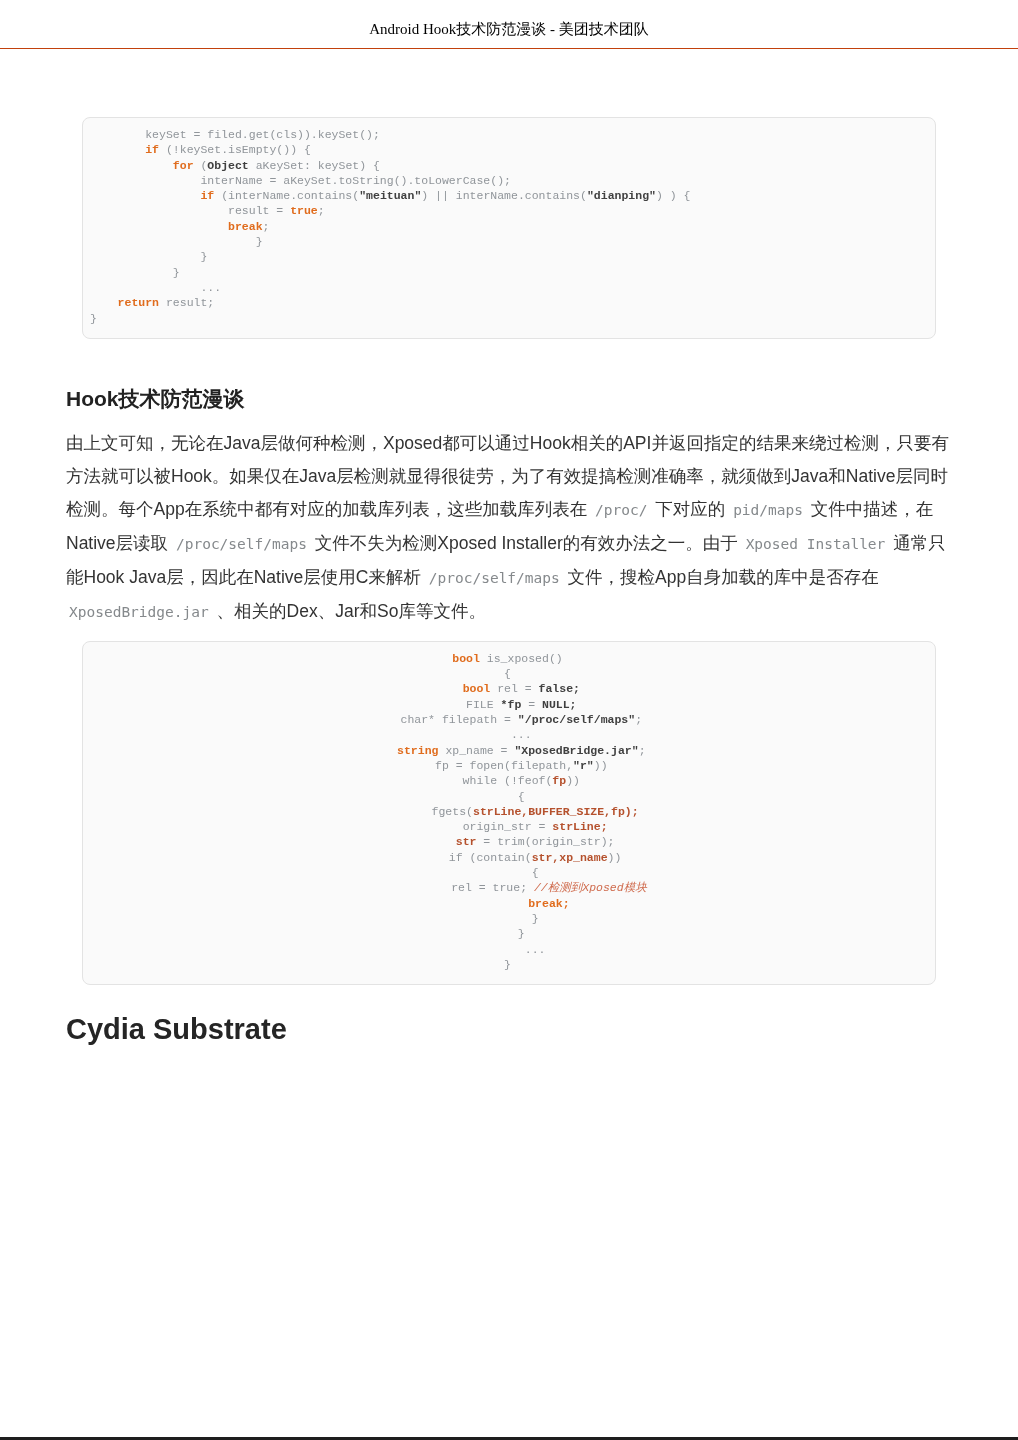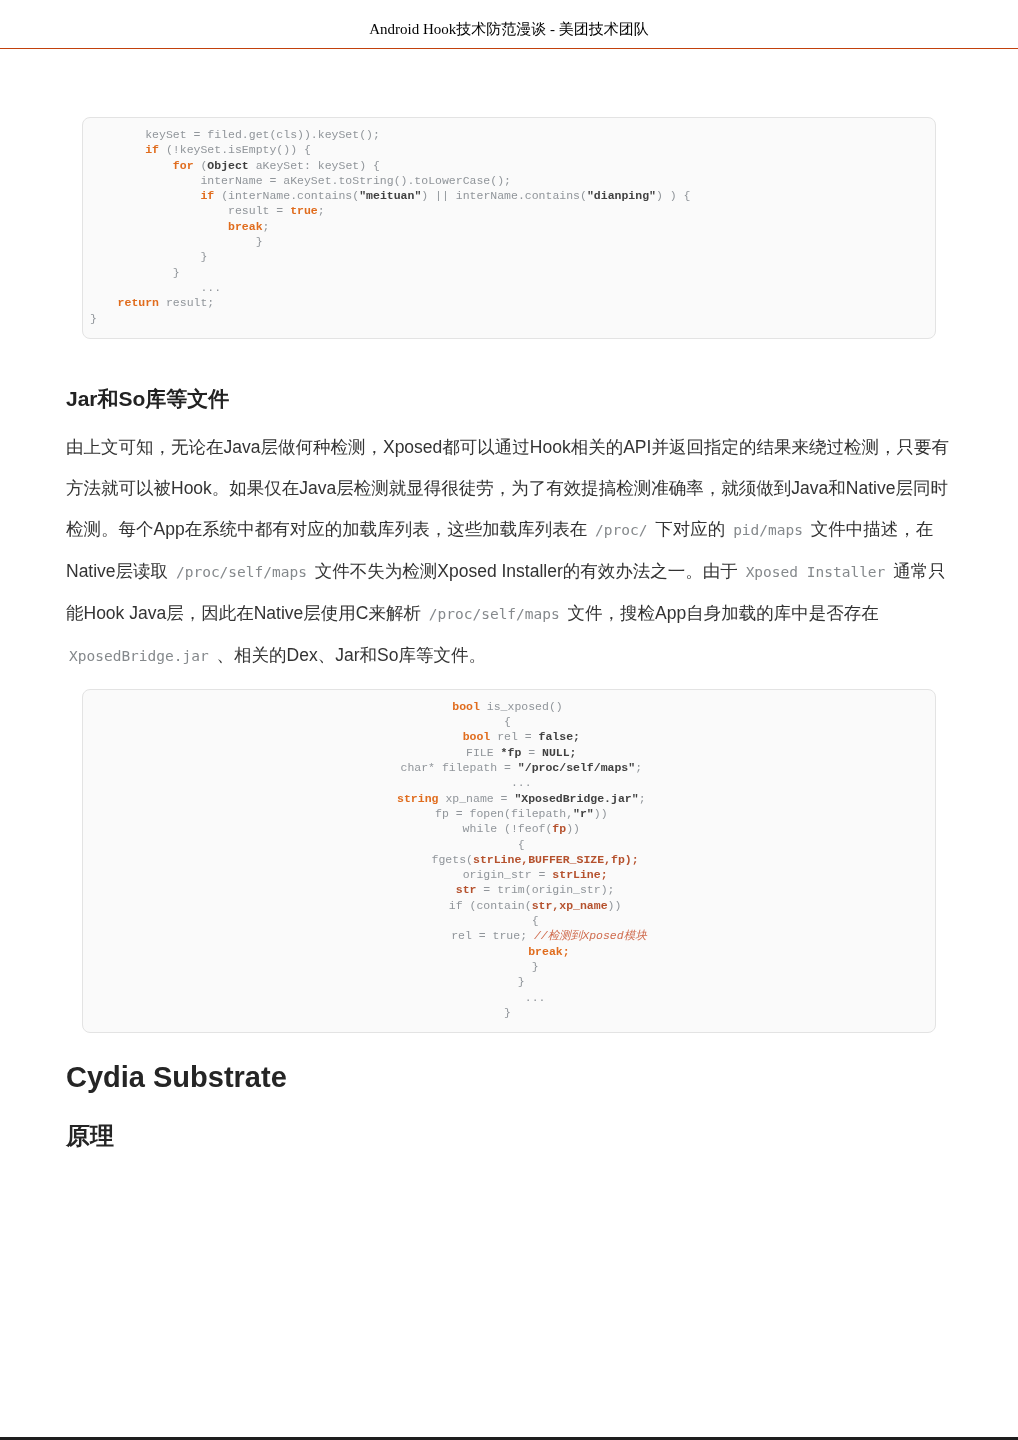--- a/index.html
+++ b/index.html
@@ -69,21 +69,21 @@
   }
   h3.title-md {
     margin: 46px 0 0;
     font-size: 21px;
     font-weight: 700;
     color: #222222;
   }
   p.body-text {
     margin: 14px 0 0;
     font-size: 17.5px;
-    line-height: 41px;
+    line-height: 33px;
     color: #333333;
   }
   .inline-code {
     font-family: "DejaVu Sans Mono", monospace;
     font-size: 14.5px;
     color: #85898c;
     padding: 0 3px;
   }
 
   
@@ -98,26 +98,25 @@
 <body>
 
 <header class="page-header">
   <div class="page-header-title">Android Hook技术防范漫谈 - 美团技术团队</div>
 </header>
 
 <main class="content">
 
   <pre class="code-block" id="code1"><div class="code-line"><span class="tok-p">        keySet = filed.get(cls)).keySet();</span></div><div class="code-line"><span class="tok-p">        </span><span class="tok-k">if</span><span class="tok-p"> (!keySet.isEmpty()) {</span></div><div class="code-line"><span class="tok-p">            </span><span class="tok-k">for</span><span class="tok-p"> (</span><span class="tok-s">Object</span><span class="tok-p"> aKeySet: keySet) {</span></div><div class="code-line"><span class="tok-p">                interName = aKeySet.toString().toLowerCase();</span></div><div class="code-line"><span class="tok-p">                </span><span class="tok-k">if</span><span class="tok-p"> (interName.contains(</span><span class="tok-s">"meituan"</span><span class="tok-p">) || interName.contains(</span><span class="tok-s">"dianping"</span><span class="tok-p">) ) {</span></div><div class="code-line"><span class="tok-p">                    result = </span><span class="tok-k">true</span><span class="tok-p">;</span></div><div class="code-line"><span class="tok-p">                    </span><span class="tok-k">break</span><span class="tok-p">;</span></div><div class="code-line"><span class="tok-p">                        }</span></div><div class="code-line"><span class="tok-p">                }</span></div><div class="code-line"><span class="tok-p">            }</span></div><div class="code-line"><span class="tok-p">                ...</span></div><div class="code-line"><span class="tok-p">    </span><span class="tok-k">return</span><span class="tok-p"> result;</span></div><div class="code-line"><span class="tok-p">}</span></div></pre>
 
-  <h3 class="title-md">Jar和So库等文件</h3>
+  <h3 class="title-md">Hook技术防范漫谈</h3>
 
   <p class="body-text"><span>由上文可知，无论在Java层做何种检测，Xposed都可以通过Hook相关的API并返回指定的结果来绕过检测，只要有方法就可以被Hook。如果仅在Java层检测就显得很徒劳，为了有效提搞检测准确率，就须做到Java和Native层同时检测。每个App在系统中都有对应的加载库列表，这些加载库列表在 </span><code class="inline-code">/proc/</code><span> 下对应的 </span><code class="inline-code">pid/maps</code><span> 文件中描述，在Native层读取 </span><code class="inline-code">/proc/self/maps</code><span> 文件不失为检测Xposed Installer的有效办法之一。由于 </span><code class="inline-code">Xposed Installer</code><span> 通常只能Hook Java层，因此在Native层使用C来解析 </span><code class="inline-code">/proc/self/maps</code><span> 文件，搜检App自身加载的库中是否存在 </span><code class="inline-code">XposedBridge.jar</code><span> 、相关的Dex、Jar和So库等文件。</span></p>
 
   <pre class="code-block" id="code2"><div class="code-line"><span class="tok-k">bool</span><span class="tok-p"> is_xposed()</span></div><div class="code-line"><span class="tok-p">{</span></div><div class="code-line"><span class="tok-p">    </span><span class="tok-k">bool</span><span class="tok-p"> rel = </span><span class="tok-s">false;</span></div><div class="code-line"><span class="tok-p">    FILE </span><span class="tok-s">*fp</span><span class="tok-p"> = </span><span class="tok-s">NULL;</span></div><div class="code-line"><span class="tok-p">    char* filepath = </span><span class="tok-s">"/proc/self/maps"</span><span class="tok-p">;</span></div><div class="code-line"><span class="tok-p">    ...</span></div><div class="code-line"><span class="tok-p">    </span><span class="tok-k">string</span><span class="tok-p"> xp_name = </span><span class="tok-s">"XposedBridge.jar"</span><span class="tok-p">;</span></div><div class="code-line"><span class="tok-p">    fp = fopen(filepath,</span><span class="tok-s">"r"</span><span class="tok-p">))</span></div><div class="code-line"><span class="tok-p">    while (!feof(</span><span class="tok-v">fp</span><span class="tok-p">))</span></div><div class="code-line"><span class="tok-p">    {</span></div><div class="code-line"><span class="tok-p">        fgets(</span><span class="tok-v">strLine,BUFFER_SIZE,fp);</span></div><div class="code-line"><span class="tok-p">        origin_str = </span><span class="tok-v">strLine;</span></div><div class="code-line"><span class="tok-p">        </span><span class="tok-v">str</span><span class="tok-p"> = trim(origin_str);</span></div><div class="code-line"><span class="tok-p">        if (contain(</span><span class="tok-v">str,xp_name</span><span class="tok-p">))</span></div><div class="code-line"><span class="tok-p">        {</span></div><div class="code-line"><span class="tok-p">            rel = true; </span><span class="tok-c">//检测到Xposed模块</span></div><div class="code-line"><span class="tok-p">            </span><span class="tok-k">break;</span></div><div class="code-line"><span class="tok-p">        }</span></div><div class="code-line"><span class="tok-p">    }</span></div><div class="code-line"><span class="tok-p">        ...</span></div><div class="code-line"><span class="tok-p">}</span></div></pre>
 
   <h1 class="title-xl">Cydia Substrate</h1>
 
-  <h2 class="title-lg">原理</h2>
 
 
 </main>
 
 <div class="page-bottom-line"></div>
 
 </body></html>

